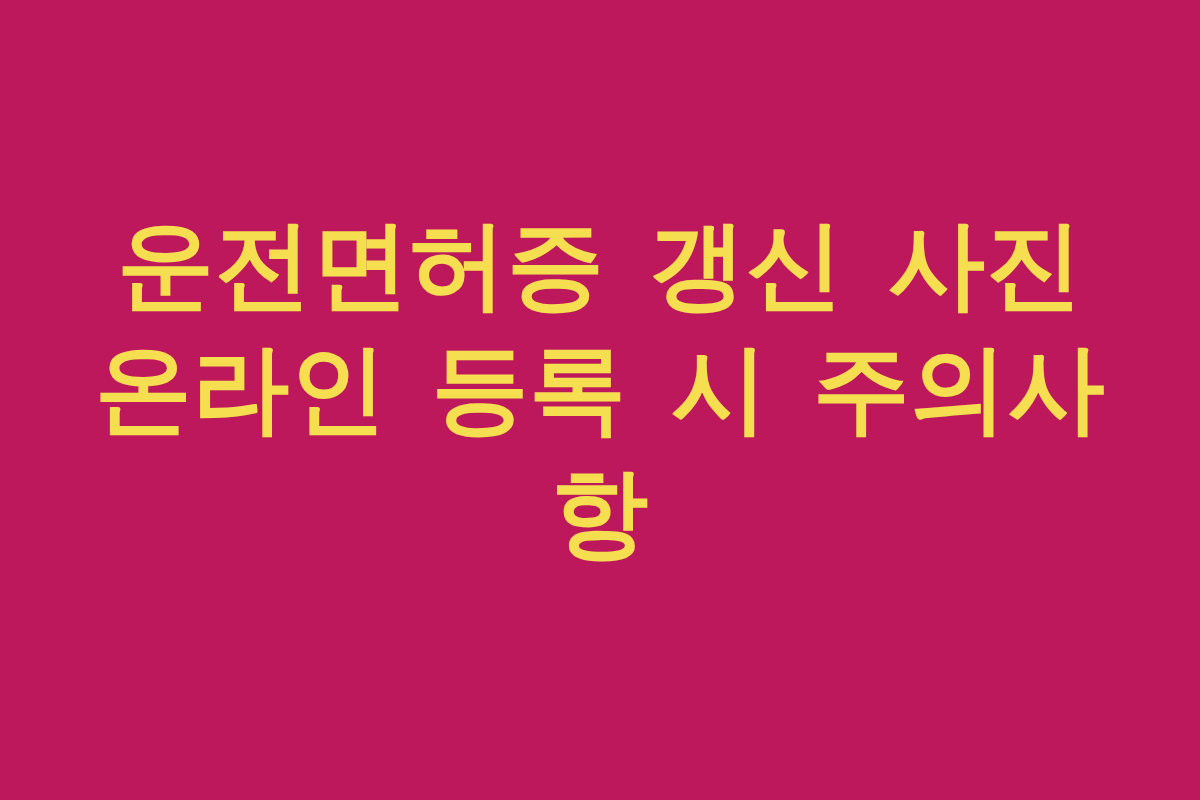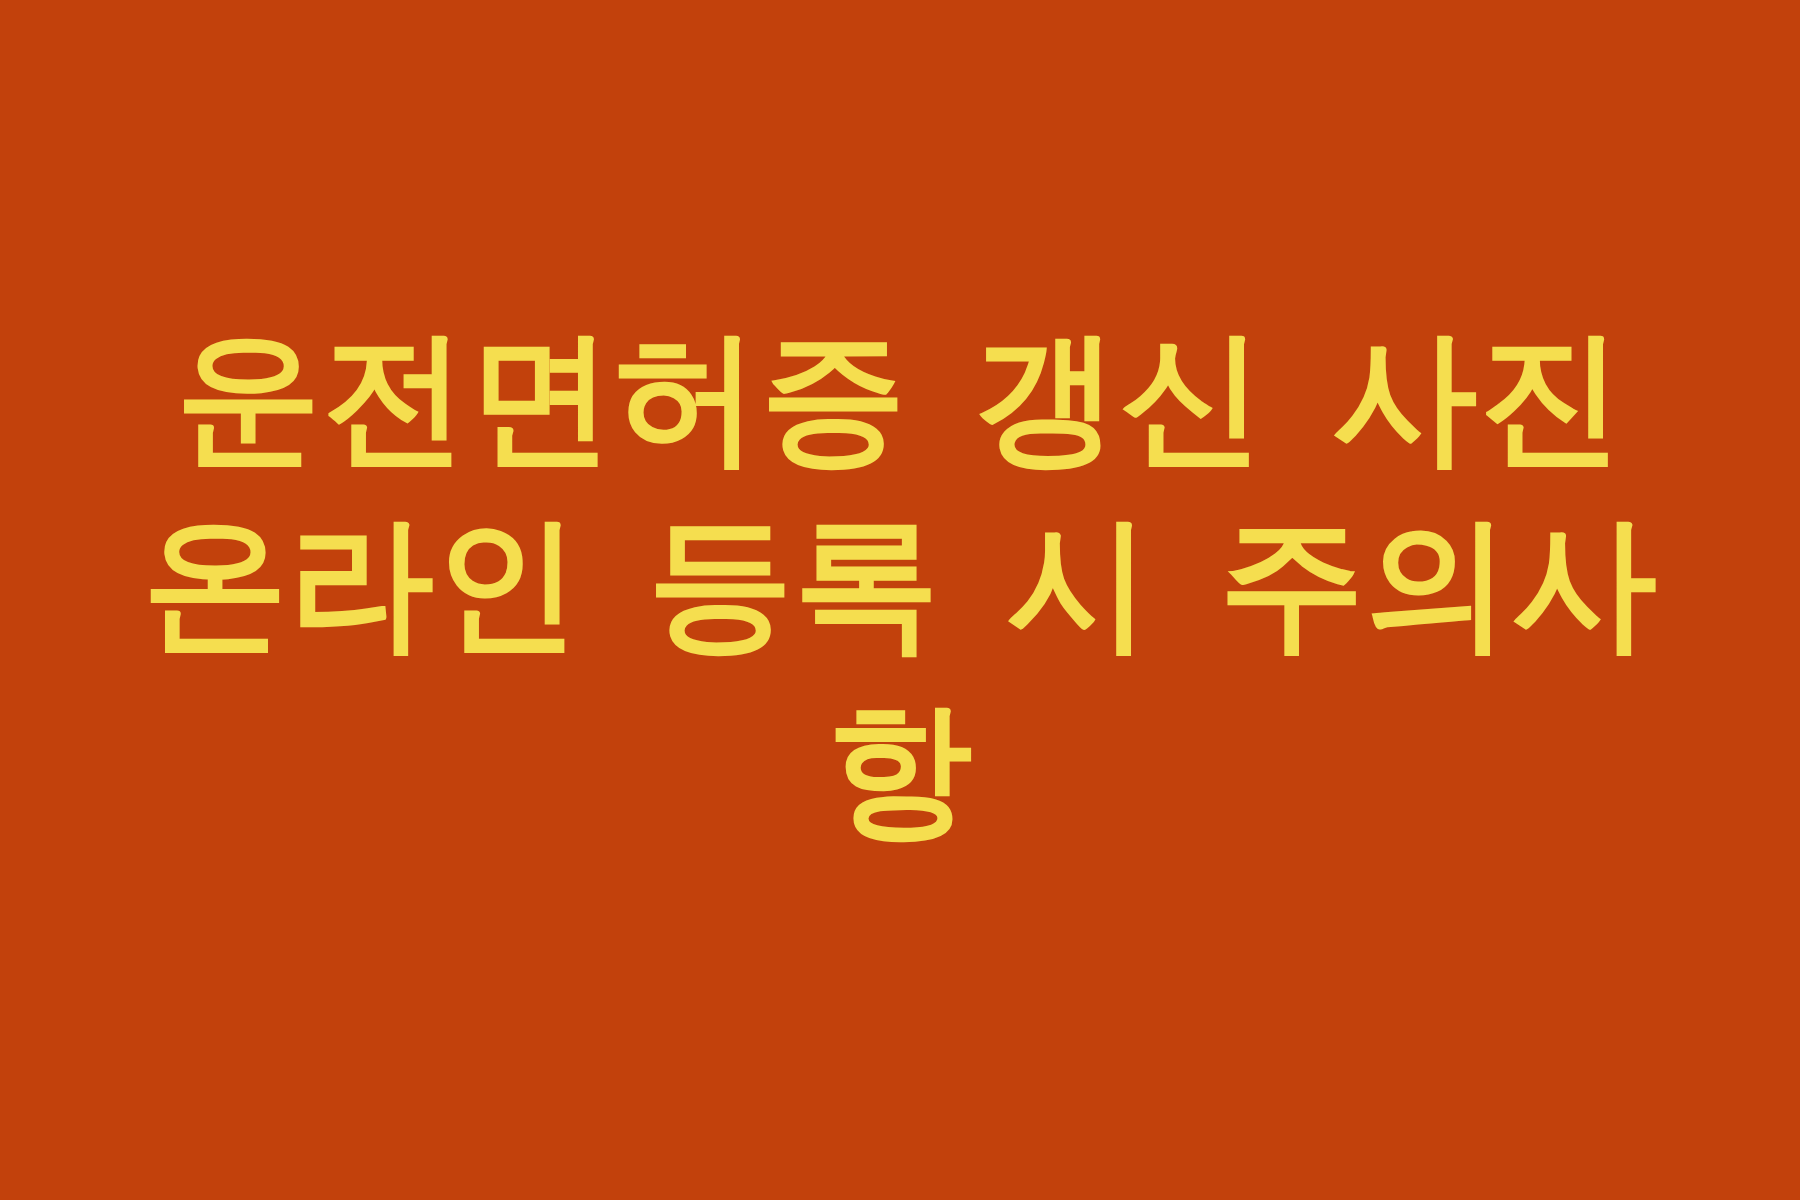--- a/index.html
+++ b/index.html
@@ -44,21 +44,21 @@
     color: #F5DE4F;
     text-align: center;
     
     -webkit-font-smoothing: antialiased;
     text-rendering: optimizeLegibility;
   }
 </style>
 </head>
 <body>
 
-<div id="banner" style="background: #c2410c;">
+<div id="banner" style="background: #be185d;">
 
   <div id="headline-block">
 
     <h1 id="headline" style="color: rgb(245, 222, 79); text-align: center;">운전면허증 갱신 사진 온라인 등록 시 주의사항</h1>
 
   </div>
 
 </div>
 
 </body></html>

